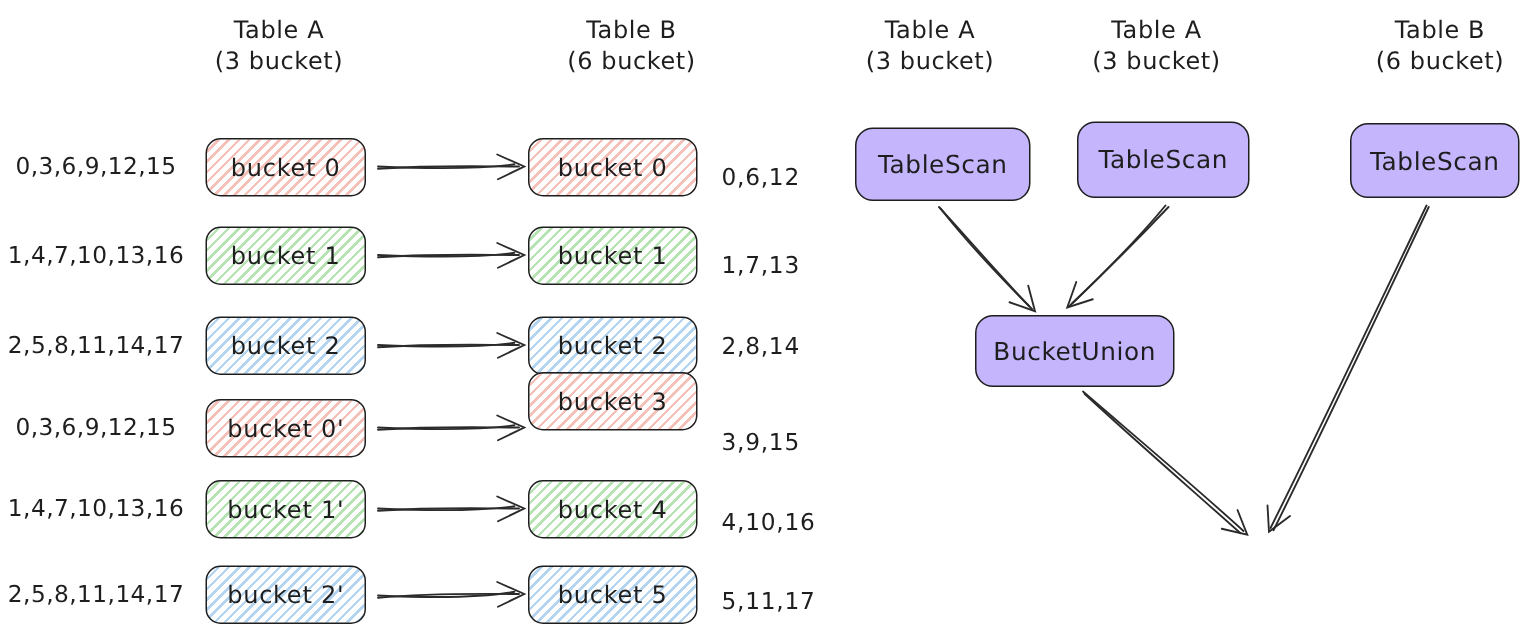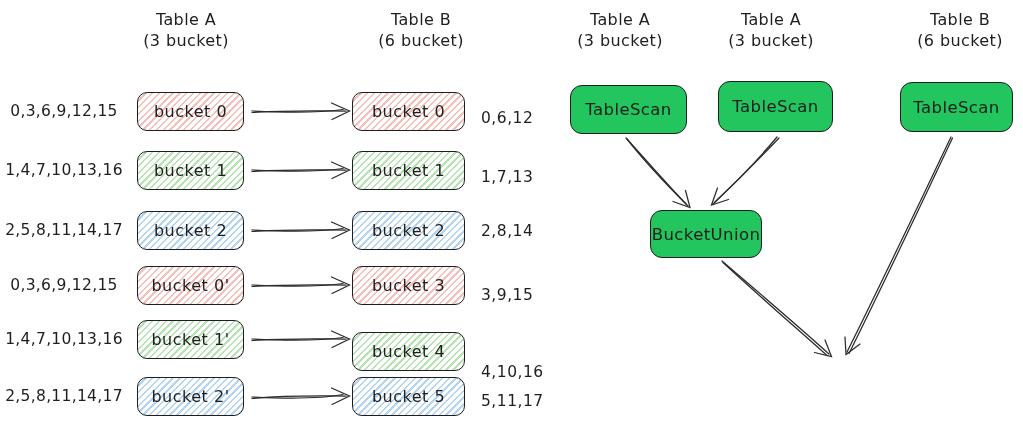--- a/index.html
+++ b/index.html
@@ -24,21 +24,21 @@
   .fill-blue{background:repeating-linear-gradient(135deg,#b3d5f1 0 1.7px,#ffffff 1.7px 4.8px);text-align:center;}
   .num-left{
     position:absolute;left:0;width:128px;height:20px;line-height:20px;
     text-align:center;font-size:15.5px;letter-spacing:0.3px;white-space:nowrap;
   }
   .num-right{
     position:absolute;left:481px;height:20px;line-height:20px;
     font-size:15.5px;letter-spacing:0.5px;white-space:nowrap;
   }
   .node{
-    position:absolute;box-sizing:border-box;background:#22c55e;
+    position:absolute;box-sizing:border-box;background:#c4b5fd;
     border:1.8px solid #1e1e1e;border-radius:12px;
     display:flex;flex-direction:column;align-items:center;justify-content:center;
     font-size:16.5px;letter-spacing:0.4px;line-height:21px;
   }
   .arrows{position:absolute;left:0;top:0;pointer-events:none;}
   .arrows path{fill:none;stroke:#2b2b2b;stroke-width:1.25;stroke-linecap:round;}
 </style>
 </head>
 <body>
 
@@ -84,35 +84,35 @@
         <span>bucket 2</span>
       </div>
     <div class="num-right" style="top:221px;">2,8,14</div>
   </div>
 
   <div>
     <div class="num-left" style="top:275px;">0,3,6,9,12,15</div>
     <div class="bucket a fill-red" style="top:266px;">
         <span>bucket 0'</span>
       </div>
-    <div class="bucket b fill-red" style="top:266px;border-radius:10px;">
+    <div class="bucket b fill-red" style="top:248px;border-radius:10px;">
         <span>bucket 3</span>
       </div>
     <div class="num-right" style="top:285px;">3,9,15</div>
   </div>
 
   <div>
     <div class="num-left" style="top:329px;">1,4,7,10,13,16</div>
     <div class="bucket a fill-green" style="top:320px;">
         <span>bucket 1'</span>
       </div>
-    <div class="bucket b fill-green" style="top:320px;margin-top:12px;">
+    <div class="bucket b fill-green" style="top:320px;">
         <span>bucket 4</span>
       </div>
-    <div class="num-right" style="top:338px;margin-top:24px;">4,10,16</div>
+    <div class="num-right" style="top:338px;">4,10,16</div>
   </div>
 
   <div>
     <div class="num-left" style="top:386px;">2,5,8,11,14,17</div>
     <div class="bucket a fill-blue" style="top:377px;">
         <span>bucket 2'</span>
       </div>
     <div class="bucket b fill-blue" style="top:377px;">
         <span>bucket 5</span>
       </div>
@@ -134,21 +134,21 @@
 
   <div class="node" style="left:570px;top:85px;width:117px;height:49px;">
     <div>TableScan</div>
   </div>
   <div class="node" style="left:718px;top:81px;width:115px;height:51px;">
     <div>TableScan</div>
   </div>
   <div class="node" style="left:900px;top:82px;width:113px;height:50px;">
     <div>TableScan</div>
   </div>
-  <div class="node" style="left:650px;top:210px;width:112px;height:48px;">
+  <div class="node" style="left:650px;top:210px;width:133px;height:48px;">
     <div>BucketUnion</div>
   </div>
 
   <svg class="arrows" width="1023" height="429" viewBox="0 0 1023 429">
 
     <g>
       <path d="M252,112.5 C290,110 320,111 346,111"></path>
       <path d="M252,111 C295,113 325,112 343,109.5"></path>
       <path d="M331.5,103 L349.5,111 L332,119.5"></path>
     </g>

